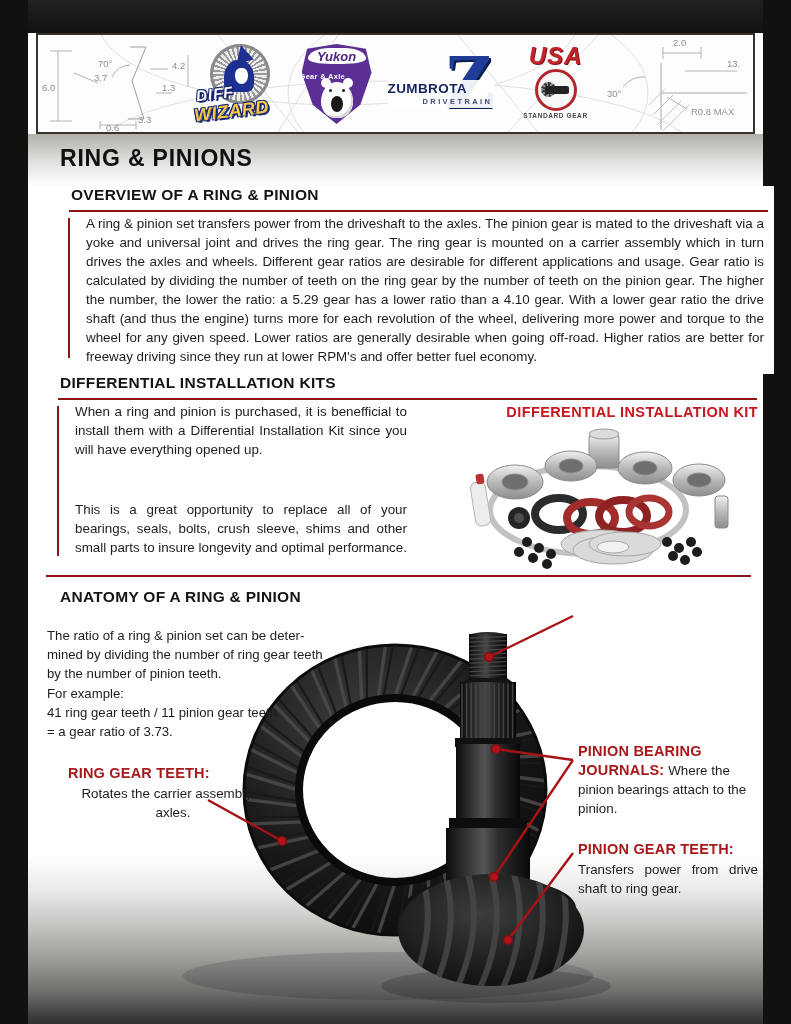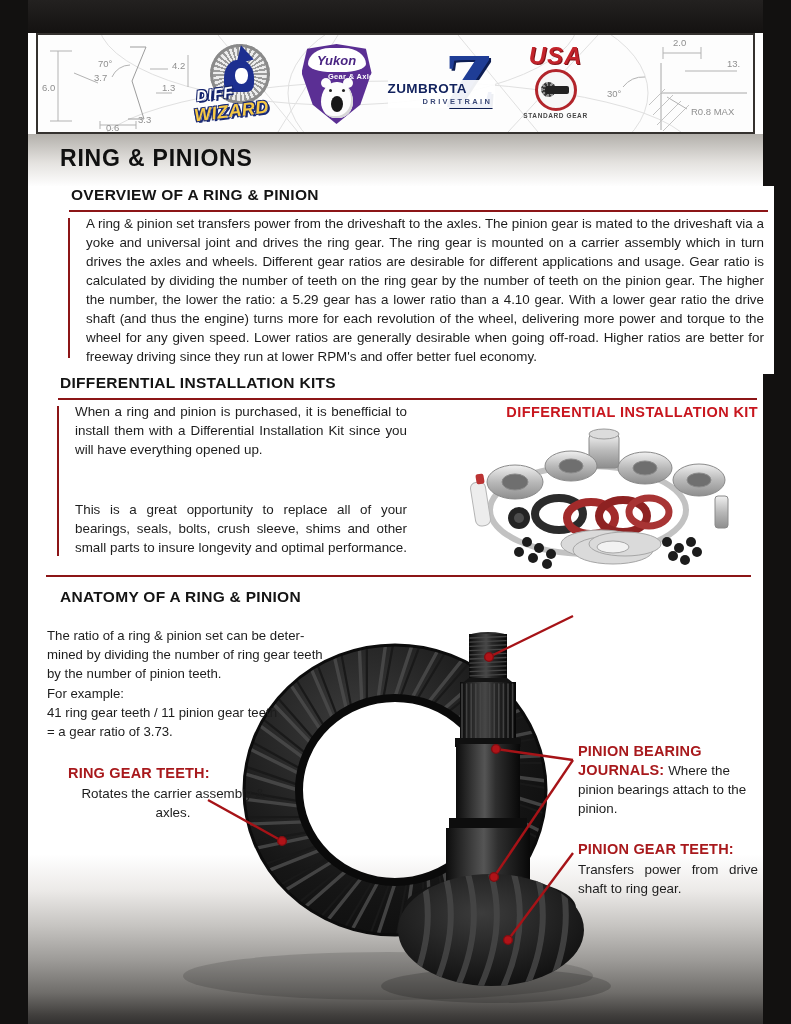--- a/index.html
+++ b/index.html
@@ -34,24 +34,24 @@
          color:#fff;transform:rotate(-7deg);letter-spacing:1px;
          text-shadow:-1px -1px 0 #15246e,1px -1px 0 #15246e,-1px 1px 0 #15246e,2px 2px 0 #15246e;}
   .dw-t2{position:absolute;left:0;bottom:4px;font-size:18px;font-weight:900;font-style:italic;
          color:#f6c844;transform:rotate(-7deg);letter-spacing:.5px;
          text-shadow:-1px -1px 0 #1a2a75,1px -1px 0 #1a2a75,-1px 1px 0 #1a2a75,2px 2px 0 #1a2a75;}
 
   
   .lg-yk{position:relative;width:74px;height:82px;}
   .yk-shield{position:absolute;left:2px;top:0;width:70px;height:80px;background:#5b2f94;
              clip-path:polygon(50% 0,92% 6%,100% 36%,84% 76%,50% 100%,16% 76%,0 36%,8% 6%);}
-  .yk-top{position:absolute;left:8px;top:4px;width:58px;height:24px;background:#fff;
+  .yk-top{position:absolute;left:8px;top:4px;width:58px;height:16px;background:#fff;
           border-radius:45% 45% 50% 50%/80% 80% 40% 40%;display:flex;align-items:center;justify-content:center;}
   .yk-name{font-size:13px;font-weight:900;font-style:italic;color:#4a2583;}
-  .yk-sub{position:absolute;left:0;top:28px;width:74px;text-align:right;font-size:7.5px;
+  .yk-sub{position:absolute;left:0;top:28px;width:74px;text-align:left;font-size:7.5px;
           font-weight:700;color:#fff;letter-spacing:.3px;}
   .yk-bear{position:absolute;left:21px;top:38px;width:32px;height:36px;background:#fdfdfd;
            border-radius:48% 48% 45% 45%/55% 55% 45% 45%;box-shadow:inset -2px -2px 0 #d8d8d8;}
   .yk-ear1,.yk-ear2{position:absolute;top:-4px;width:10px;height:10px;background:#fdfdfd;border-radius:50%;}
   .yk-ear1{left:0;} .yk-ear2{right:0;}
   .yk-mouth{position:absolute;left:10px;top:14px;width:12px;height:16px;background:#181818;
             border-radius:50%;}
   .yk-eye{position:absolute;left:8px;top:7px;width:3px;height:3px;background:#222;border-radius:50%;
           box-shadow:13px 0 0 #222;}
 

